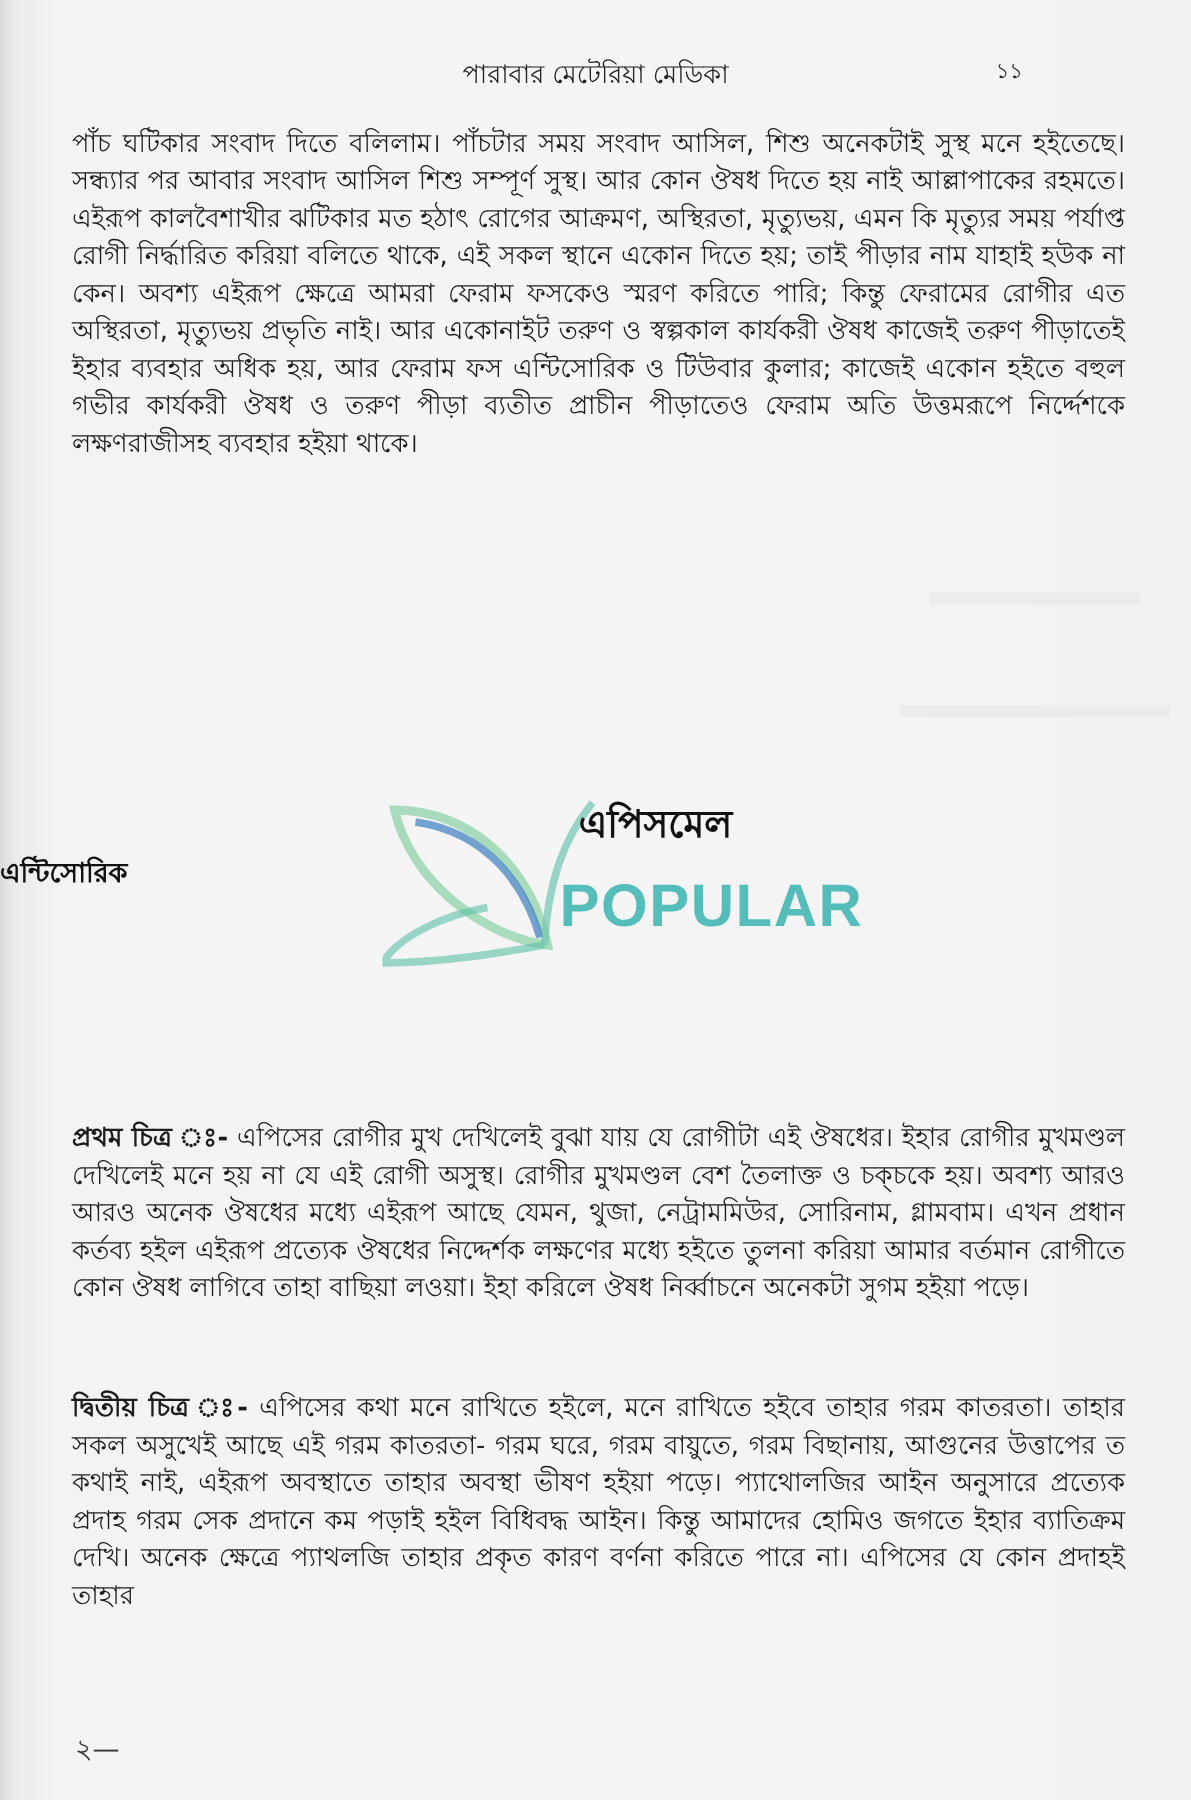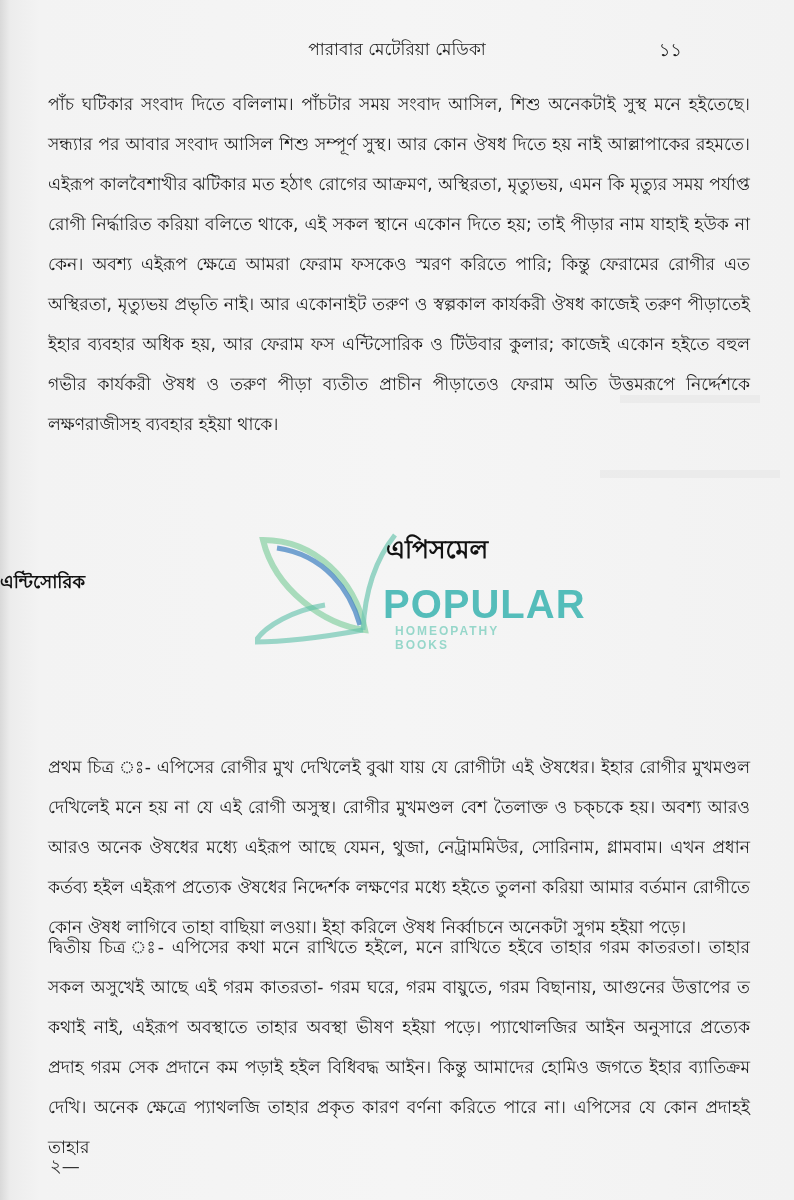--- a/index.html
+++ b/index.html
@@ -5,33 +5,33 @@
   html, body { margin:0; padding:0; }
   body {
     width:794px; height:1200px; overflow:hidden; position:relative;
     background: linear-gradient(90deg, #d9d9d9 0px, #ececec 10px, #f3f3f3 40px, #f5f5f5 400px, #f2f2f2 794px);
     font-family: "DejaVu Sans", sans-serif;
     color:#1c1c1c;
   }
   .page { position:absolute; inset:0; }
   .header { position:absolute; top:36px; left:0; width:730px; height:30px; }
   .running-title { position:absolute; left:0; width:794px; text-align:center; top:0; font-size:17px; color:#222; }
-  .page-number { position:absolute; right:48px; top:0; font-size:18px; color:#222; }
-  .body-text { position:absolute; left:48px; width:702px; font-size:17.2px; line-height:40px; text-align:justify; }
+  .page-number { position:absolute; right:48px; top:0; font-size:14px; color:#222; }
+  .body-text { position:absolute; left:48px; width:702px; font-size:17.2px; line-height:25px; text-align:justify; }
   .p1 { top:84px; }
   .p2 { top:380px; }
   .heading-main { position:absolute; left:0; width:794px; top:530px; text-align:center; font-size:25px; font-weight:bold; color:#111; z-index:3;padding-left:40px; }
   .heading-sub { position:absolute; left:0; width:794px; top:568px; text-align:left; font-size:18px; font-weight:bold; color:#111; z-index:3; }
   .p3 { top:630px; }
   .p4 { top:747px; }
   .p5 { top:927px; }
-  .label { font-weight:normal; }
+  .label { font-weight:bold; }
   .footer-sig { position:absolute; left:50px; top:1152px; font-size:18px; color:#333; }
   .watermark { position:absolute; left:255px; top:530px; width:300px; height:120px; z-index:2; pointer-events:none; }
-  .wm-text { position:absolute; left:128px; top:52px; font-family:"Liberation Sans", sans-serif; font-weight:bold; font-size:40px; letter-spacing:1px; color:#3fb6b3; opacity:0.88; }
+  .wm-text { position:absolute; left:118px; top:52px; font-family:"Liberation Sans", sans-serif; font-weight:bold; font-size:40px; letter-spacing:1px; color:#3fb6b3; opacity:0.88; }
   .wm-sub { position:absolute; left:140px; top:94px; font-family:"Liberation Sans", sans-serif; font-weight:bold; font-size:12px; letter-spacing:2px; color:#4bbfa8; opacity:0.55; }
   .bleed { position:absolute; left:620px; width:140px; height:8px; background:#e6e6e6; opacity:0.6; }
 </style>
 </head>
 <body>
 
 <div class="page">
 
   <div class="header">
     <div class="running-title">পারাবার মেটেরিয়া মেডিকা</div>
@@ -47,21 +47,20 @@
   <div class="heading-sub">এন্টিসোরিক</div>
 
   <div class="watermark">
     <svg width="300" height="120" viewBox="0 0 300 120">
       <path d="M8 10 C 60 10, 100 50, 110 100 C 70 95, 20 60, 8 10 Z" fill="none" stroke="#8fd3a8" stroke-width="6" opacity="0.75"></path>
       <path d="M22 18 C 70 25, 95 60, 105 95" fill="none" stroke="#3c7fc0" stroke-width="5" opacity="0.7"></path>
       <path d="M140 5 C 120 30, 110 60, 108 100" fill="none" stroke="#6fc6b0" stroke-width="5" opacity="0.7"></path>
       <path d="M70 75 C 40 80, 10 95, 0 112 C 40 112, 80 105, 108 100" fill="none" stroke="#5cc0a8" stroke-width="5" opacity="0.6"></path>
     </svg>
     <div class="wm-text">POPULAR</div>
-    <div class="wm-sub">HOMEOPATHY BOOKS</div>
   </div>
 
 
   <p class="body-text p4" style="margin:0">
     <span class="label">প্রথম চিত্র ঃ-</span><span> এপিসের রোগীর মুখ দেখিলেই বুঝা যায় যে রোগীটা এই ঔষধের। ইহার রোগীর মুখমণ্ডল দেখিলেই মনে হয় না যে এই রোগী অসুস্থ। রোগীর মুখমণ্ডল বেশ তৈলাক্ত ও চক্চকে হয়। অবশ্য আরও আরও অনেক ঔষধের মধ্যে এইরূপ আছে যেমন, থুজা, নেট্রামমিউর, সোরিনাম, গ্লামবাম। এখন প্রধান কর্তব্য হইল এইরূপ প্রত্যেক ঔষধের নিদ্দের্শক লক্ষণের মধ্যে হইতে তুলনা করিয়া আমার বর্তমান রোগীতে কোন ঔষধ লাগিবে তাহা বাছিয়া লওয়া। ইহা করিলে ঔষধ নির্ব্বাচনে অনেকটা সুগম হইয়া পড়ে।</span>
   </p>
 
   <p class="body-text p5" style="margin:0">
     <span class="label">দ্বিতীয় চিত্র ঃ-</span><span> এপিসের কথা মনে রাখিতে হইলে, মনে রাখিতে হইবে তাহার গরম কাতরতা। তাহার সকল অসুখেই আছে এই গরম কাতরতা- গরম ঘরে, গরম বায়ুতে, গরম বিছানায়, আগুনের উত্তাপের ত কথাই নাই, এইরূপ অবস্থাতে তাহার অবস্থা ভীষণ হইয়া পড়ে। প্যাথোলজির আইন অনুসারে প্রত্যেক প্রদাহ গরম সেক প্রদানে কম পড়াই হইল বিধিবদ্ধ আইন। কিন্তু আমাদের হোমিও জগতে ইহার ব্যাতিক্রম দেখি। অনেক ক্ষেত্রে প্যাথলজি তাহার প্রকৃত কারণ বর্ণনা করিতে পারে না। এপিসের যে কোন প্রদাহই তাহার</span>
   </p>

